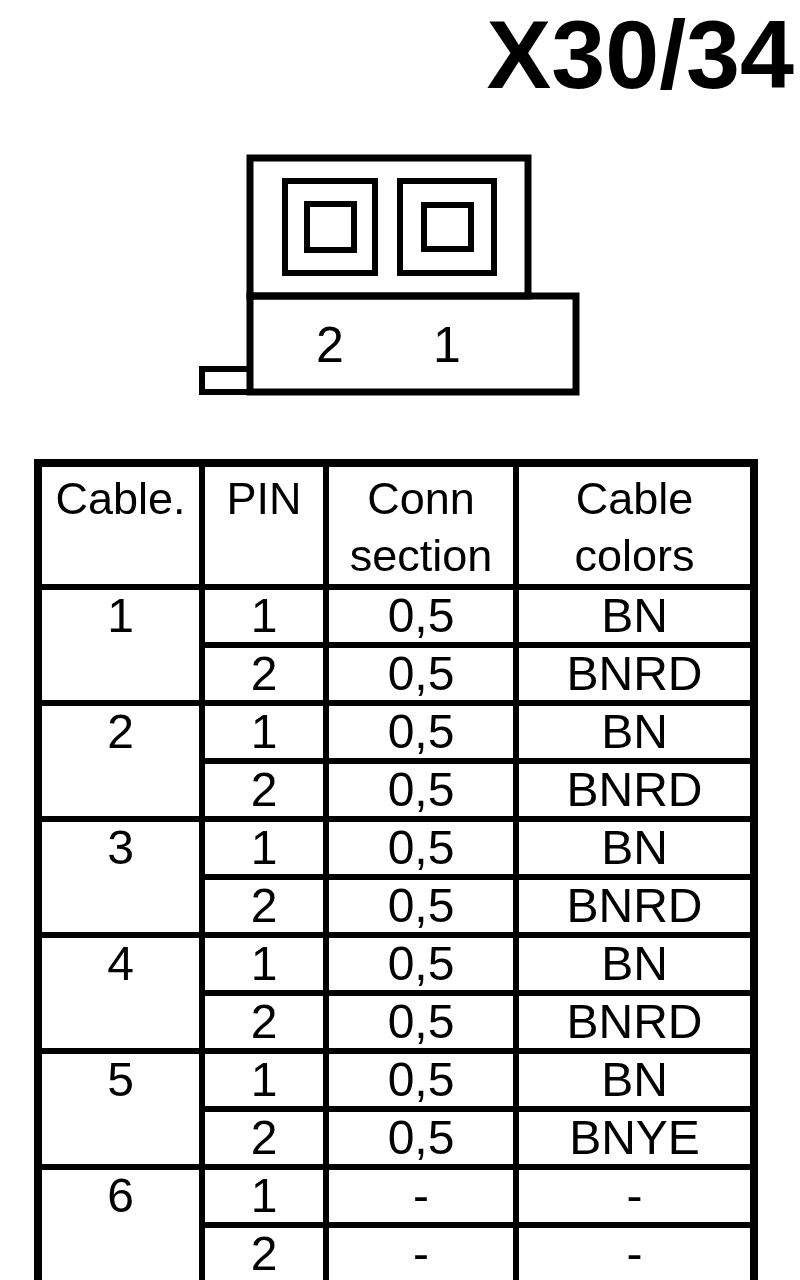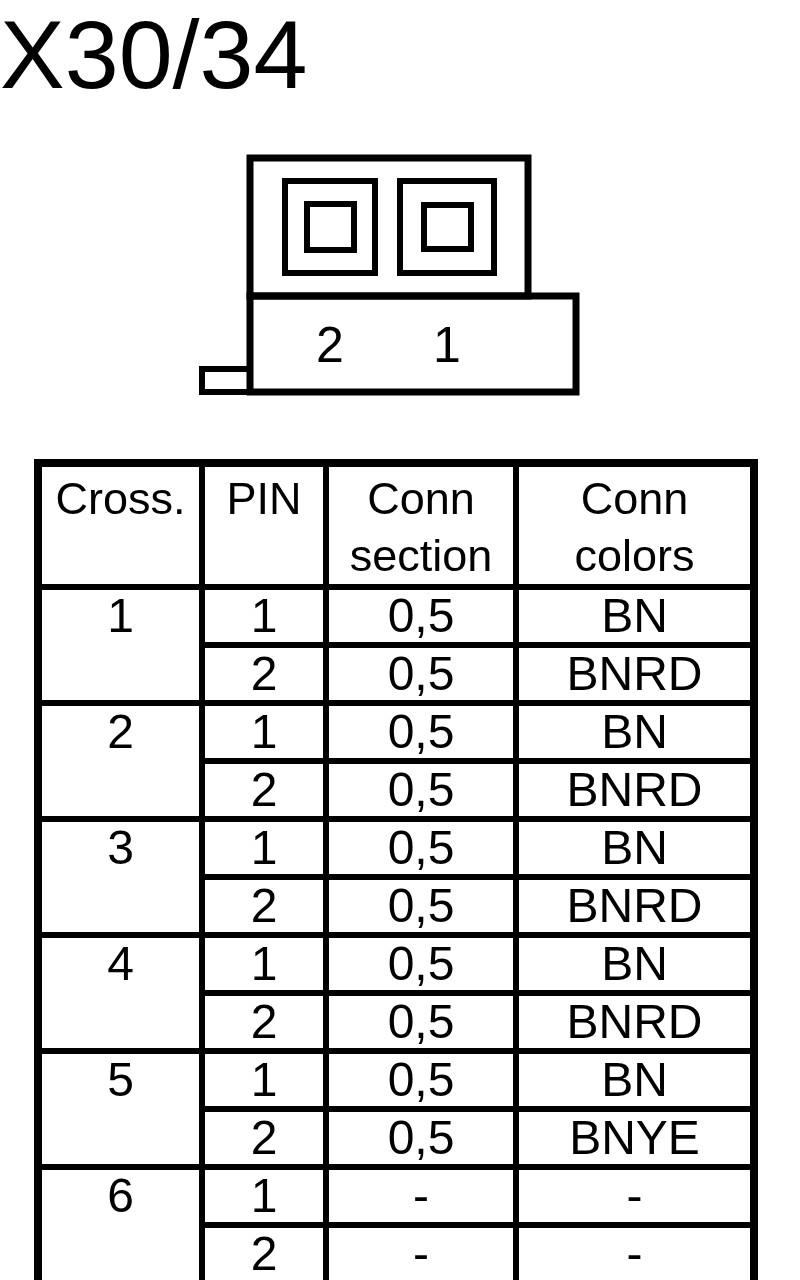--- a/index.html
+++ b/index.html
@@ -12,25 +12,25 @@
     position: relative;
     width: 800px;
     height: 1280px;
     background: #ffffff;
     overflow: hidden;
   }
   .title {
     position: absolute;
     top: 6px;
     left: 0;
-    right: 0;
-    text-align: left;
+    right: 6px;
+    text-align: right;
     font-size: 97px;
     line-height: 1;
-    font-weight: normal;
+    font-weight: bold;
     letter-spacing: 0;
     white-space: nowrap;
   }
   .connector-svg {
     position: absolute;
     left: 0;
     top: 0;
     width: 800px;
     height: 430px;
   }
@@ -100,24 +100,24 @@
 
   <table class="pinout">
     <colgroup>
       <col class="c-conn">
         <col class="c-pin">
         <col class="c-cross">
         <col class="c-cable">
     </colgroup>
     <thead>
       <tr>
-        <th>Cross.</th>
+        <th>Cable.</th>
         <th>PIN</th>
         <th>Conn section</th>
-        <th>Conn colors</th>
+        <th>Cable colors</th>
       </tr>
     </thead>
     <tbody>
 
       <tr>
         <td class="cell-conn" rowspan="2">1</td>
         <td class="cell-num">1</td>
         <td class="cell-val">0,5</td>
         <td class="cell-val">BN</td>
       </tr>

